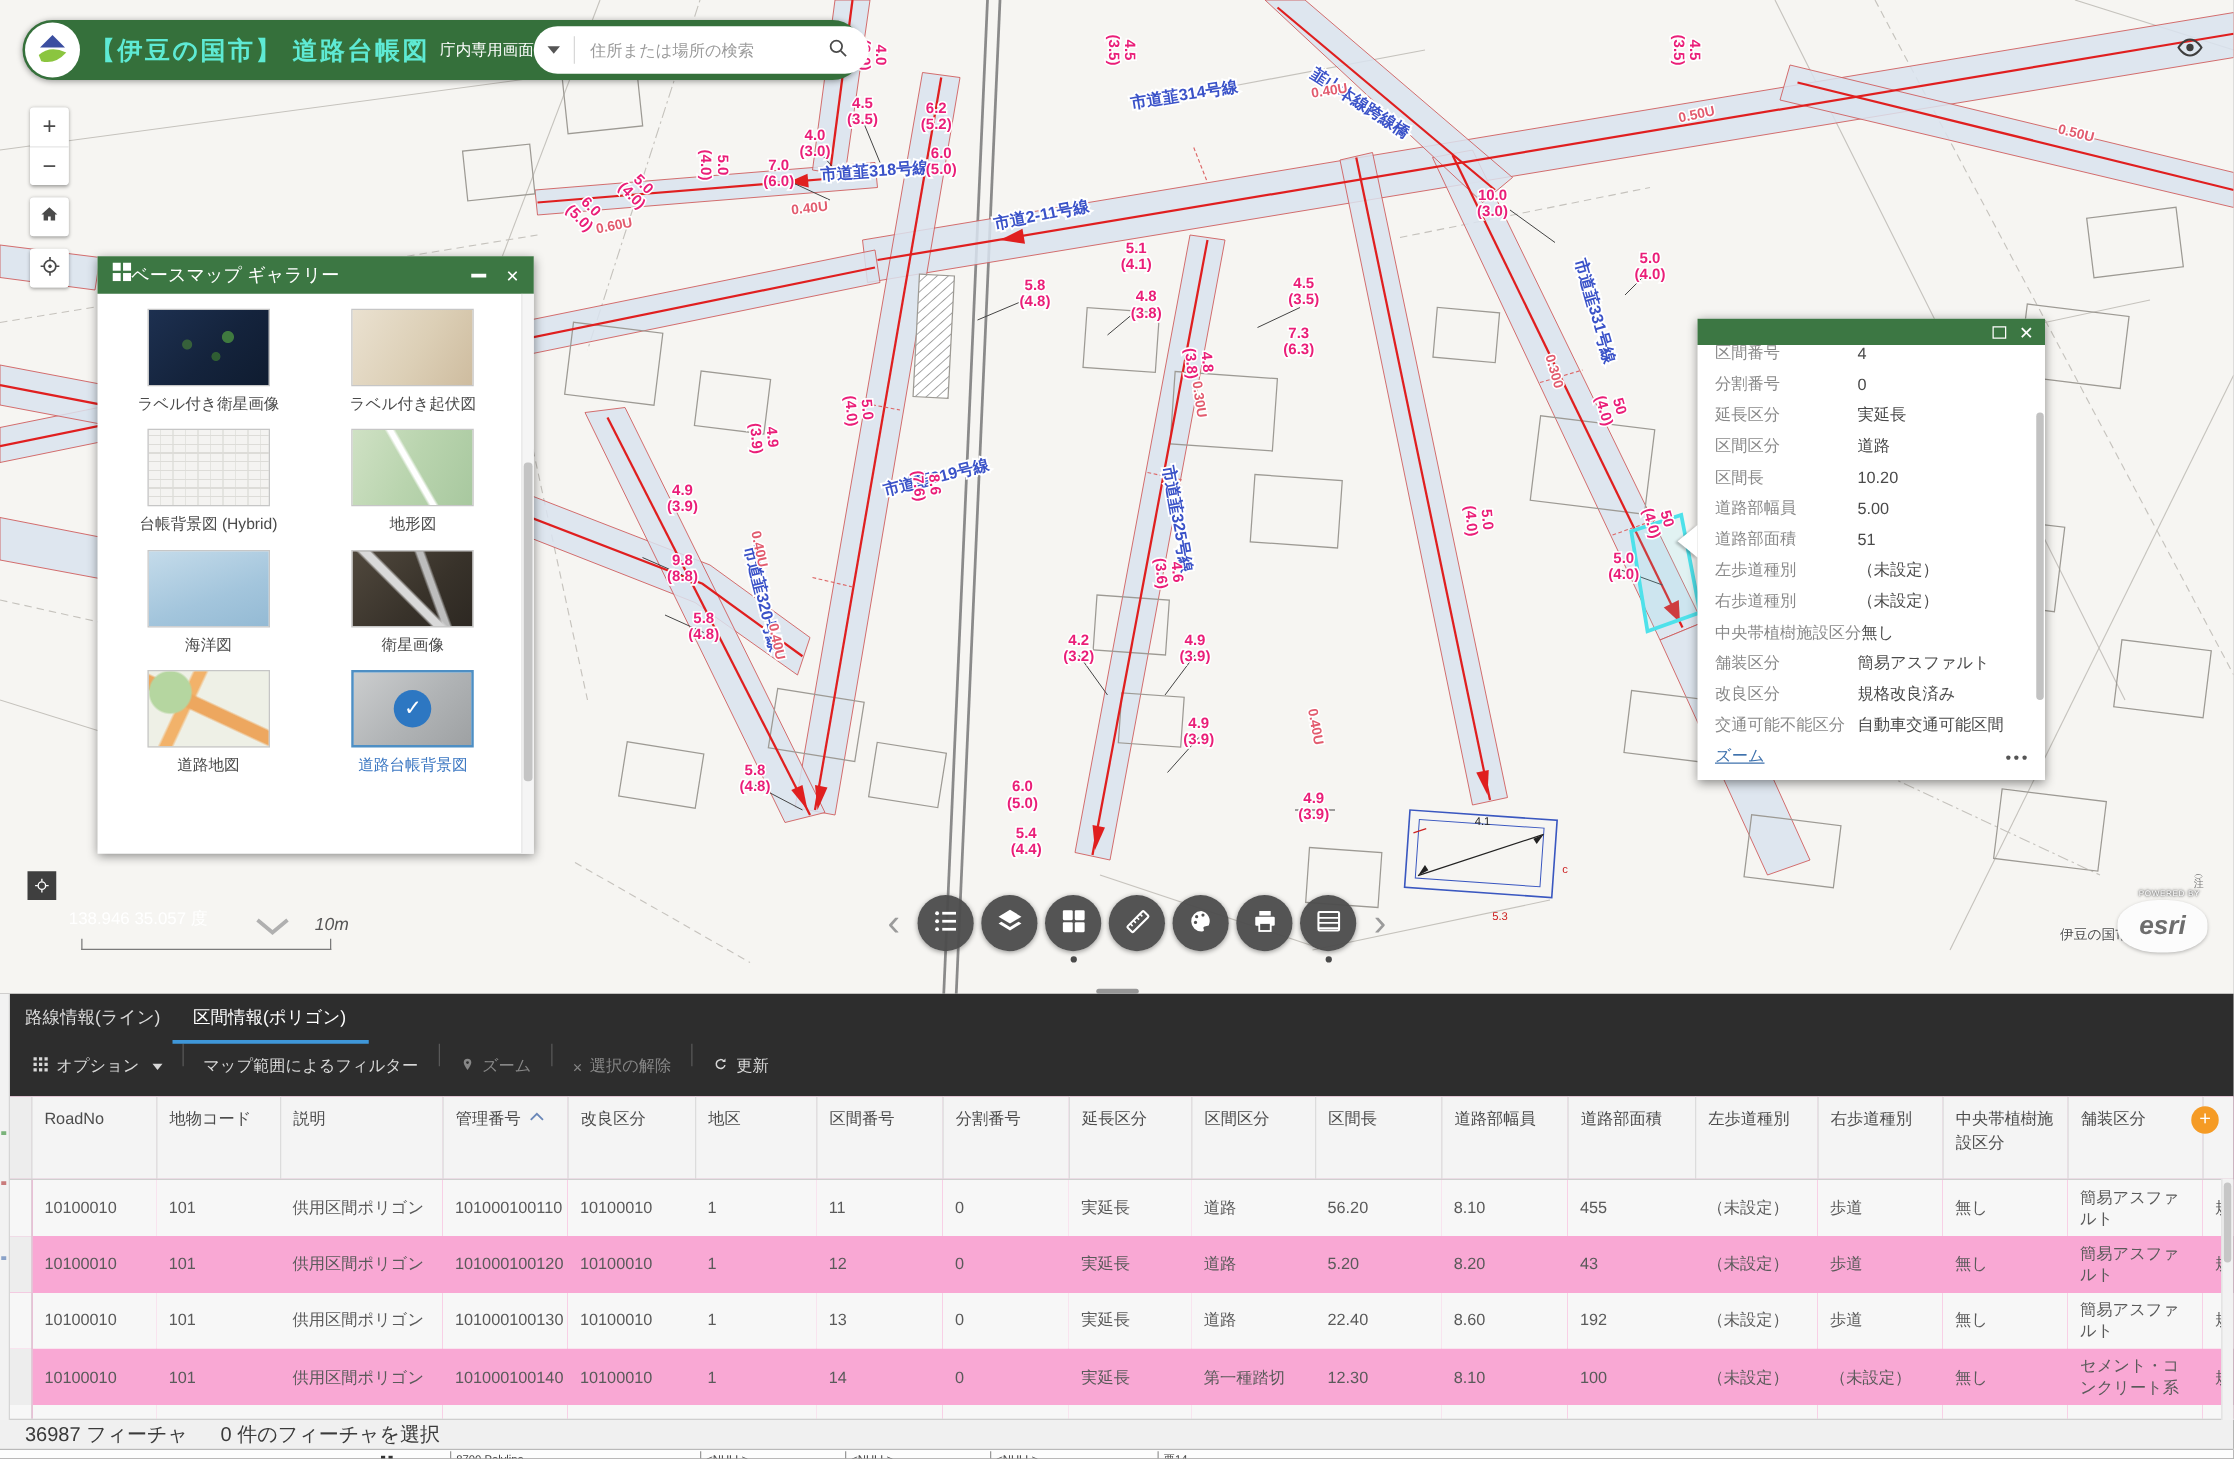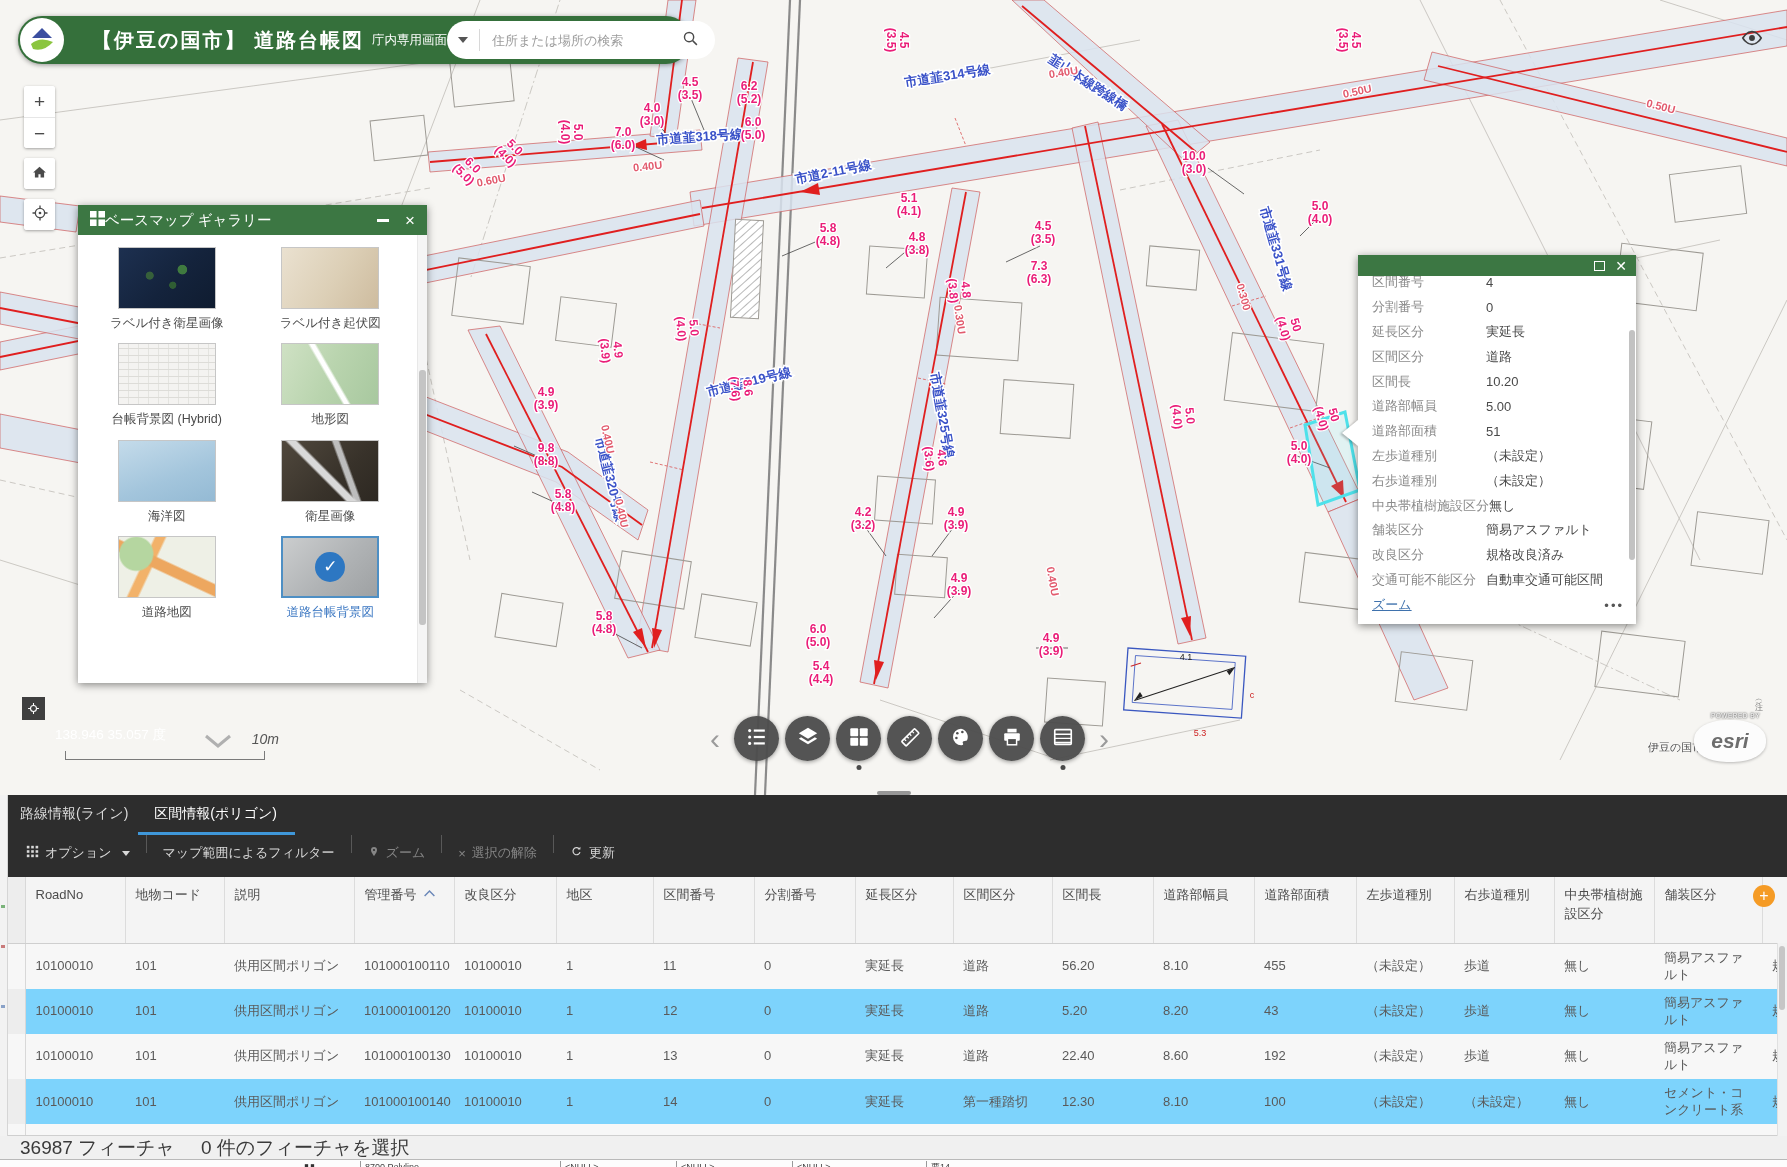--- a/index.html
+++ b/index.html
@@ -11,21 +11,21 @@
   text.rdname{font-size:13px;font-weight:bold;fill:#3a52c8;stroke:#ffffff;stroke-width:3px;paint-order:stroke;}
   text.dim{font-size:12px;font-weight:bold;fill:#ea1e78;stroke:#ffffff;stroke-width:2.5px;paint-order:stroke;}
   text.ulab{font-size:11px;font-weight:bold;fill:#e25b6e;stroke:#ffffff;stroke-width:2.5px;paint-order:stroke;}
   text.dlab-k{font-size:9px;fill:#222;}
   text.dlab-r{font-size:9px;fill:#cc2222;}
   
   .app-header{position:absolute;left:18px;top:16px;height:48px;width:672px;background:#35703b;border-radius:24px;
     display:flex;align-items:center;box-shadow:0 1px 5px rgba(0,0,0,.4);z-index:30;}
   .logo{width:44px;height:44px;border-radius:50%;background:#fff;margin-left:2px;flex:none;
     display:flex;align-items:center;justify-content:center;}
-  .app-title{color:#ffffff;font-size:20px;font-weight:bold;letter-spacing:2px;margin-left:28px;white-space:nowrap;}
+  .app-title{color:#5eead4;font-size:20px;font-weight:bold;letter-spacing:2px;margin-left:8px;white-space:nowrap;}
   .app-sub{color:#fff;font-size:12.5px;margin-left:8px;white-space:nowrap;}
   .search-pill{margin-left:auto;margin-right:5px;height:38px;width:268px;background:#fff;border-radius:19px;
     display:flex;align-items:center;flex:none;}
   .search-caret{width:36px;display:flex;align-items:center;justify-content:center;border:none;background:none;cursor:pointer;}
   .search-caret i{width:0;height:0;border-left:5px solid transparent;border-right:5px solid transparent;border-top:6px solid #555;}
   .search-div{width:1px;height:22px;background:#d8d8d8;}
   .search-input{border:none;outline:none;flex:1;font-size:13px;padding:0 8px 0 12px;color:#333;background:none;
     font-family:inherit;}
   .search-input::placeholder{color:#9b9b9b;}
   .search-btn{border:none;background:none;margin-right:10px;cursor:pointer;display:flex;}
@@ -105,37 +105,37 @@
   .handle{position:absolute;top:-4px;left:50%;transform:translateX(-50%);width:34px;height:4px;background:#979797;border-radius:2px;}
   .tabs{display:flex;align-items:flex-end;height:40px;padding-left:18px;gap:22px;font-size:14px;}
   .tab{position:relative;padding:0 2px 12px;cursor:pointer;color:#dcdcdc;white-space:nowrap;}
   .tab.active{color:#fff;}
   .tab.active::after{content:'';position:absolute;left:-14px;right:-16px;bottom:0;height:3px;background:#3f97d9;}
   .btoolbar{display:flex;height:36px;padding-left:16px;font-size:13px;color:#d8d8d8;}
   .bt-item{display:flex;align-items:center;gap:6px;padding:0 10px;cursor:pointer;white-space:nowrap;}
   .bt-item.disabled{color:#868686;cursor:default;}
   .bt-sep{width:1px;height:18px;background:#585858;margin:0 6px;}
   .bt-caret{width:0;height:0;border-left:4px solid transparent;border-right:4px solid transparent;border-top:5px solid #d8d8d8;margin-left:4px;}
-  .table-wrap{position:absolute;left:0;right:0;top:82px;bottom:31px;background:#7dd3fc;overflow:hidden;}
+  .table-wrap{position:absolute;left:0;right:0;top:82px;bottom:31px;background:#f9a8d4;overflow:hidden;}
   table.attr{border-collapse:collapse;table-layout:fixed;width:1787px;font-size:13px;color:#5a5a5a;}
   table.attr th{background:#f4f4f4;border-left:1px solid #dcdcdc;border-bottom:1px solid #cfcfcf;
     font-weight:normal;color:#4c4c4c;text-align:left;vertical-align:top;padding:9px 10px;height:66px;box-sizing:border-box;line-height:1.45;}
   table.attr th:first-child{border-left:none;}
   table.attr th .sort{margin-left:6px;vertical-align:1px;}
   table.attr td{padding:5px 10px;height:45px;box-sizing:border-box;vertical-align:middle;white-space:nowrap;
     overflow:hidden;line-height:1.35;}
   table.attr td.wrap{white-space:normal;}
   table.attr tbody tr:nth-child(odd) td{background:#f7f7f7;}
   table.attr td.gut,table.attr th.gut{background:#ededed;border-right:1px solid #d8d8d8;}
   .add-col{position:absolute;top:8px;right:12px;width:22px;height:22px;border-radius:50%;background:#f59b25;color:#fff;
     font-size:16px;display:flex;align-items:center;justify-content:center;cursor:pointer;z-index:3;}
   .tscroll{position:absolute;top:66px;right:0;bottom:0;width:9px;background:#f2f2f2;border-left:1px solid #e0e0e0;z-index:2;}
   .tscroll .thumb{margin:3px 1px;width:6px;height:64px;background:#c6c6c6;border-radius:3px;}
   .statusbar{position:absolute;left:0;right:0;bottom:7px;height:24px;background:#f0f0f0;border-top:1px solid #cfcfcf;
-    display:flex;align-items:center;padding-left:20px;font-size:19px;color:#3a3a3a;gap:26px;}
+    display:flex;align-items:center;padding-left:20px;font-size:16px;color:#3a3a3a;gap:26px;}
   .sliver{position:absolute;left:0;right:0;bottom:0;height:7px;background:#fdfdfd;border-top:1px solid #b9b9b9;
     overflow:hidden;font-size:9px;color:#444;}
   .sliver span{position:absolute;top:1px;border-left:1px solid #999;padding-left:4px;line-height:12px;}
   .sliver .bars{border:none;letter-spacing:1px;color:#333;}
   .edge-artifact{position:absolute;left:0;top:0;bottom:31px;width:7px;background:#f2f2f2;border-right:1px solid #d5d5d5;z-index:6;}
   .edge-artifact i{position:absolute;left:1px;width:4px;height:3px;display:block;}
 </style>
 </head>
 <body>
 

